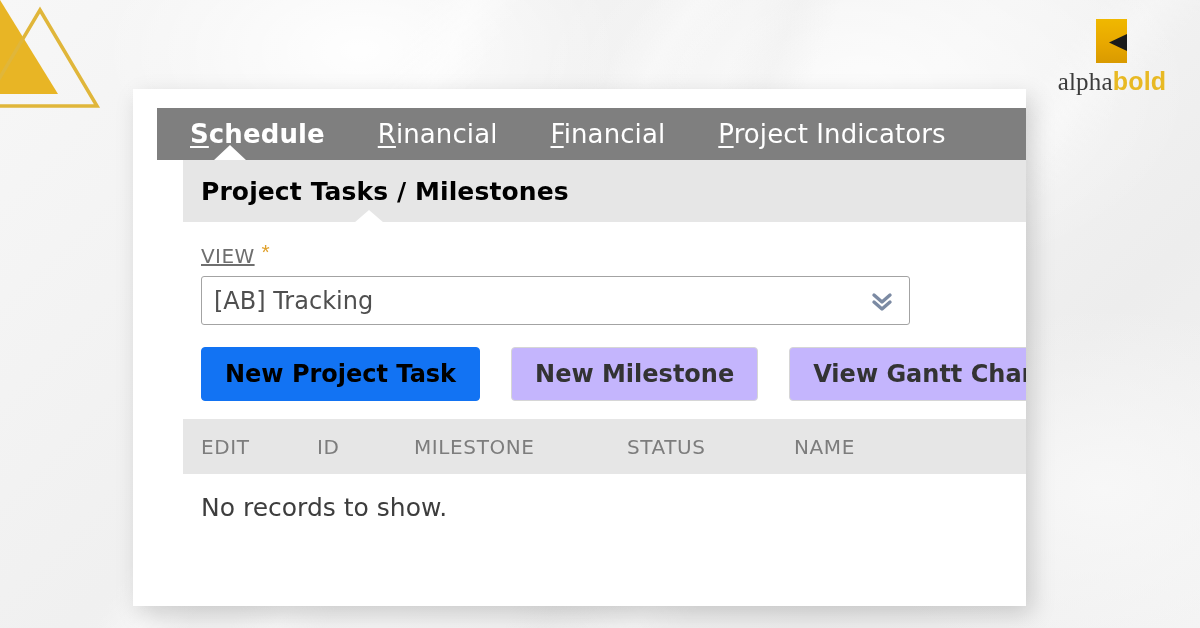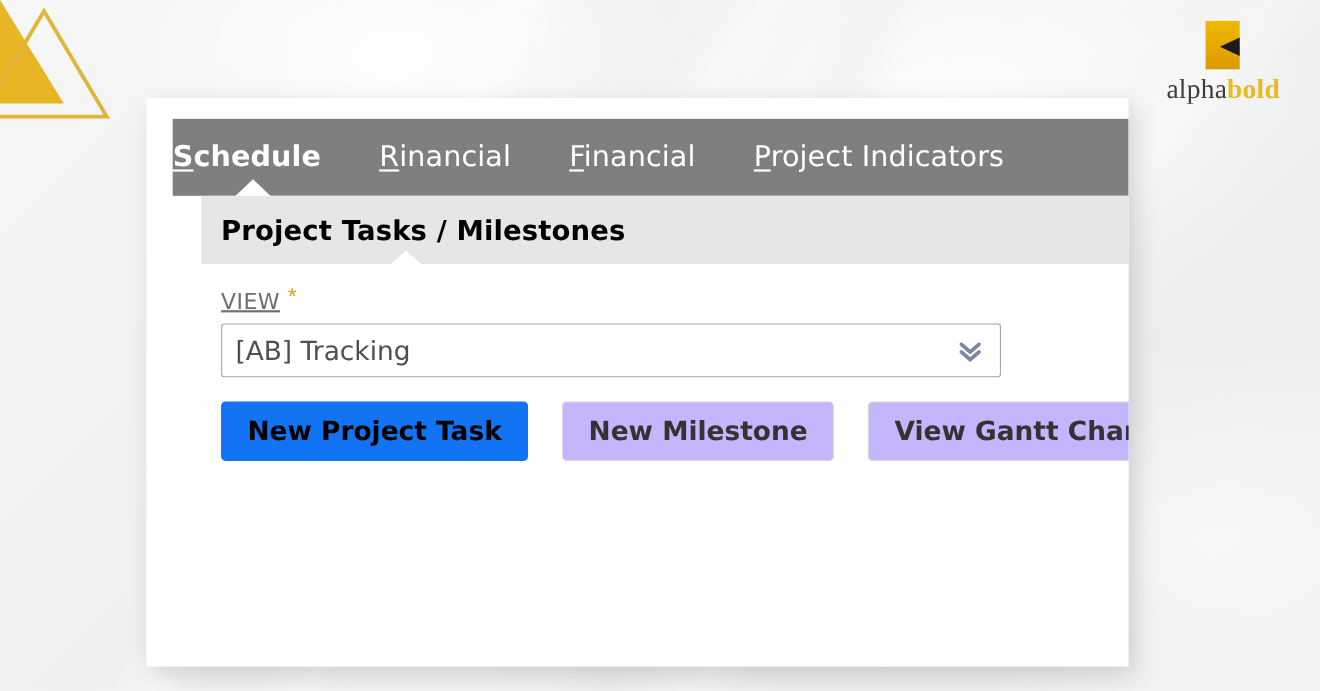--- a/index.html
+++ b/index.html
@@ -51,42 +51,43 @@
   }
   .logo-mark { width: 132px; height: 46px; display: block; }
   .logo-word {
     margin-top: 5px;
     font-size: 25px;
     letter-spacing: 0.2px;
     line-height: 1;
     white-space: nowrap;
   }
   .logo-alpha { color: #3c3c3c; font-weight: 300; font-family: Liberation Serif, serif; }
-  .logo-bold  { color: #e8b923; font-weight: 700; font-family: Liberation Serif, serif; margin-top: 27px; }
+  .logo-bold  { color: #e8b923; font-weight: 700; font-family: Liberation Sans, sans-serif; margin-top: 27px; }
 
   
   .card {
     position: absolute;
     left: 133px;
     top: 89px;
     width: 893px;
     height: 517px;
     background: #ffffff;
     box-shadow: 6px 8px 22px rgba(0,0,0,0.17);
     overflow: hidden;
   }
 
   
   .tabbar {
     position: relative;
     margin: 19px 0 0 24px;
-    height: 70px;
+    height: 52px;
     background: #7f7f7f;
     display: flex;
     align-items: center;
+    padding-left: 33px;
     gap: 53px;
   }
   .tab {
     color: #ffffff;
     font-size: 26px;
     letter-spacing: 0.1px;
     white-space: nowrap;
     cursor: pointer;
     font-family: "DejaVu Sans", sans-serif;
   }
@@ -273,14 +274,26 @@
       </svg>
     </div>
   </div>
 
   <div class="btn-row">
     <div class="btn btn-primary">New Project Task</div>
     <div class="btn btn-secondary">New Milestone</div>
     <div class="btn btn-secondary">View Gantt Chart</div>
   </div>
 
+  <div class="table">
+    <div class="thead">
+      <div class="th th-edit">EDIT</div>
+      <div class="th th-id">ID</div>
+      <div class="th th-milestone">MILESTONE</div>
+      <div class="th th-status">STATUS</div>
+      <div class="th th-name">NAME</div>
+    </div>
+    <div class="tbody">
+      <div class="empty-msg">No records to show.</div>
+    </div>
+  </div>
 
 </div>
 
 </body></html>

